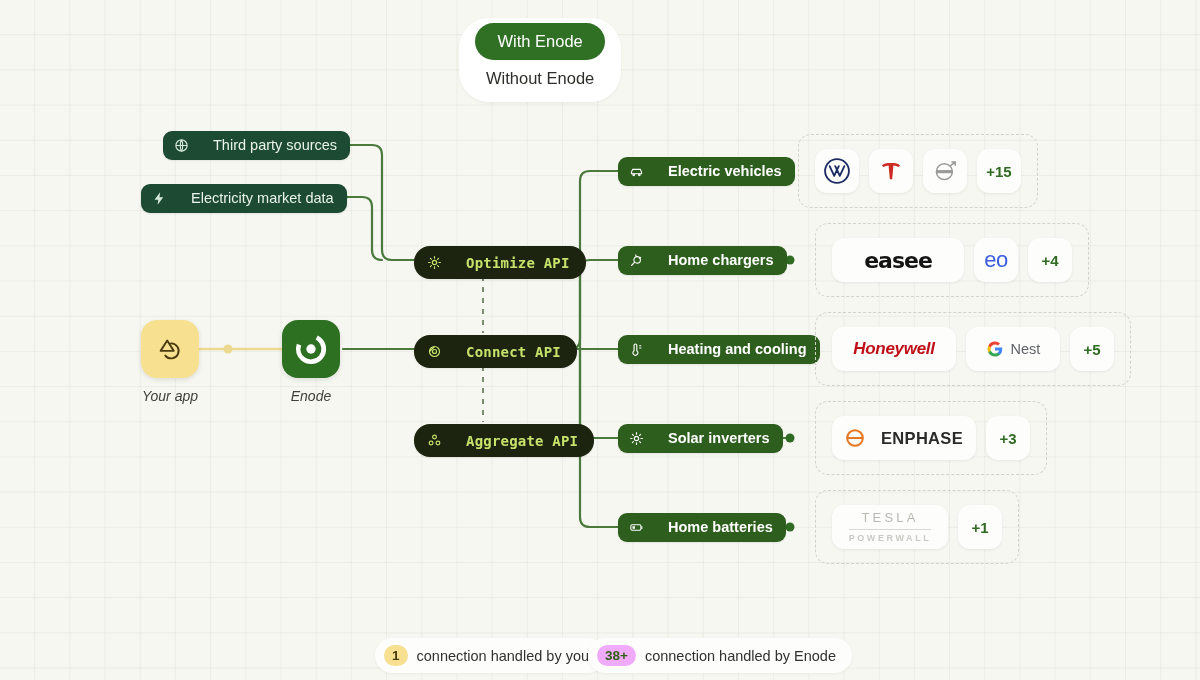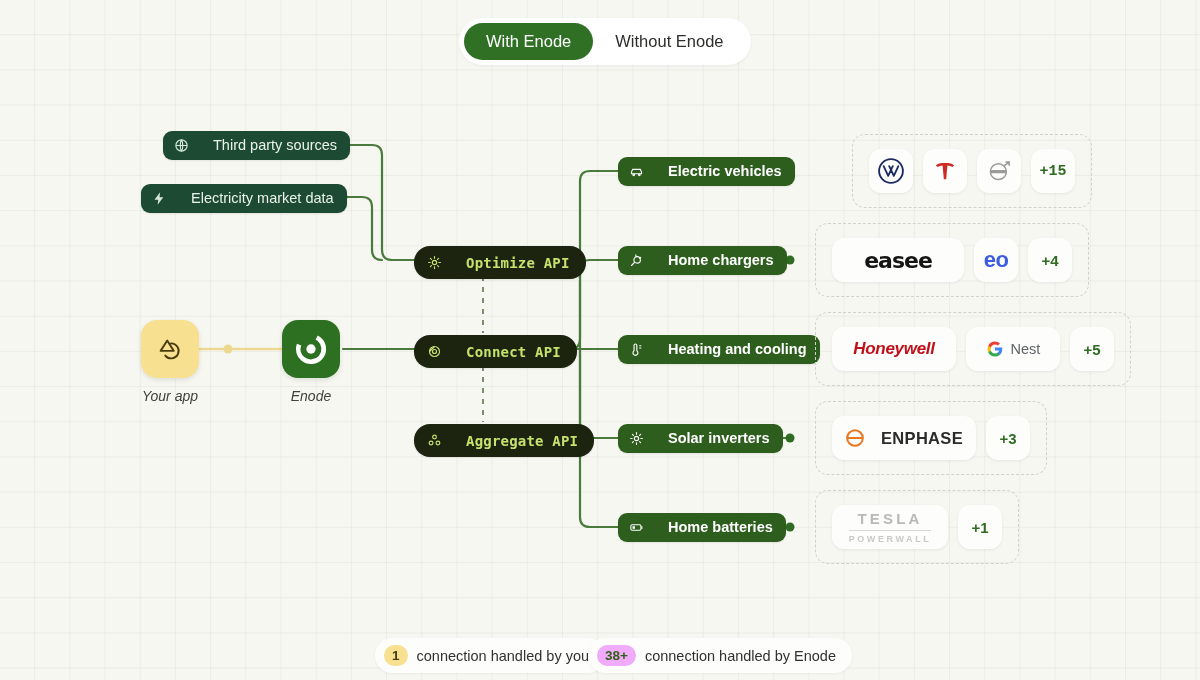--- a/index.html
+++ b/index.html
@@ -19,20 +19,21 @@
     pointer-events:none;
   }
   #edges{position:absolute;inset:0;}
 
   
   .toggle{
     position:absolute;left:459px;top:18px;
     background:#ffffff;border-radius:30px;
     padding:5px;display:flex;align-items:center;gap:0px;
     box-shadow:0 1px 3px rgba(0,0,0,0.06);
+    flex-direction:column;
   }
   .toggle .opt{
     font-size:16.5px;padding:9px 22px;border-radius:24px;
     color:#2e2e2b;white-space:nowrap;cursor:pointer;
   }
   .toggle .opt.active{background:#2f7025;color:#ffffff;font-weight:400;}
 
   
   .pill{
     position:absolute;display:flex;align-items:center;gap:24px;
@@ -74,28 +75,28 @@
     padding:0 12px;
   }
   .chip.sq{width:44px;padding:0;}
   .more{
     color:#2f6b22;font-weight:700;font-size:15px;
   }
 
   
   .lg-easee{font-family:"DejaVu Sans",sans-serif;font-size:22px;font-weight:700;
     color:#141414;letter-spacing:-1px;}
-  .lg-eo{font-size:22px;font-weight:700;color:#3d5de0;letter-spacing:-.5px;}
+  .lg-eo{font-size:22px;font-weight:400;color:#3d5de0;letter-spacing:-.5px;}
   .lg-honey{font-family:"Liberation Sans",sans-serif;font-size:17px;font-weight:700;
     color:#c0101a;letter-spacing:-.3px;font-style:italic;}
   .lg-nest{font-size:14.5px;color:#5f6368;}
   .lg-enphase{font-size:16.5px;font-weight:700;color:#2b2b2b;letter-spacing:.3px;}
   .lg-siemens{font-size:17px;font-weight:700;color:#10797e;letter-spacing:.2px;}
   .lg-powerwall{line-height:1.15;text-align:center;}
-  .lg-powerwall .t1{font-size:15px;letter-spacing:3.2px;color:#b9bab4;font-weight:700;}
+  .lg-powerwall .t1{font-size:13px;letter-spacing:3.2px;color:#b9bab4;font-weight:400;}
   .lg-powerwall .rule{height:1px;background:#d8d9d2;margin:3px 0;}
   .lg-powerwall .t2{font-size:9px;letter-spacing:2.6px;color:#c9cac4;font-weight:600;}
 
   
   .legend{position:absolute;display:flex;align-items:center;gap:9px;
     background:#fdfdfb;border-radius:18px;padding:7px 16px 7px 9px;
     box-shadow:0 1px 3px rgba(0,0,0,0.05);font-size:14.5px;color:#31312d;white-space:nowrap;}
   .legend .badge{border-radius:11px;padding:3px 8px;font-weight:700;font-size:13.5px;}
   .badge.yellow{background:#f7e08f;color:#473c10;}
   .badge.green{background:#f0abfc;color:#2f5f12;}
@@ -263,21 +264,21 @@
   <span>
     <svg width="15" height="15" viewBox="0 0 24 24" fill="none" stroke="#ffffff" stroke-width="1.7">
       <rect x="3" y="7.5" width="16" height="9" rx="2"></rect>
         <rect x="5.6" y="10" width="4" height="4" fill="#ffffff" stroke="none"></rect>
         <path d="M20.6 10.6v2.8" stroke-linecap="round"></path>
     </svg>
   </span>
   <span>Home batteries</span>
 </div>
 
-<div class="group" style="left:852px;top:134px;font-family:Liberation Mono, monospace;">
+<div class="group" style="left:798px;top:134px;">
   <div class="chip sq">
     <svg width="28" height="28" viewBox="0 0 40 40">
       <circle cx="20" cy="20" r="17" fill="none" stroke="#1b2a63" stroke-width="2.6"></circle>
       <path d="M9.5 13 L16 27 L20 18.5 L24 27 L30.5 13 M20 18.5 L22.6 13 M20 18.5 L17.4 13" fill="none" stroke="#1b2a63" stroke-width="2.6" stroke-linejoin="round" stroke-linecap="round"></path>
     </svg>
   </div>
   <div class="chip sq">
     <svg width="26" height="26" viewBox="0 0 40 40">
       <path d="M6 11c3-2.2 6.5-3.2 14-3.2S31 8.8 34 11l-2.3 3c-2.4-1.6-5.3-2.3-8-2.5l-1.9 21h-3.6l-1.9-21c-2.7.2-5.6.9-8 2.5z" fill="#cc2b24"></path>
     </svg>

